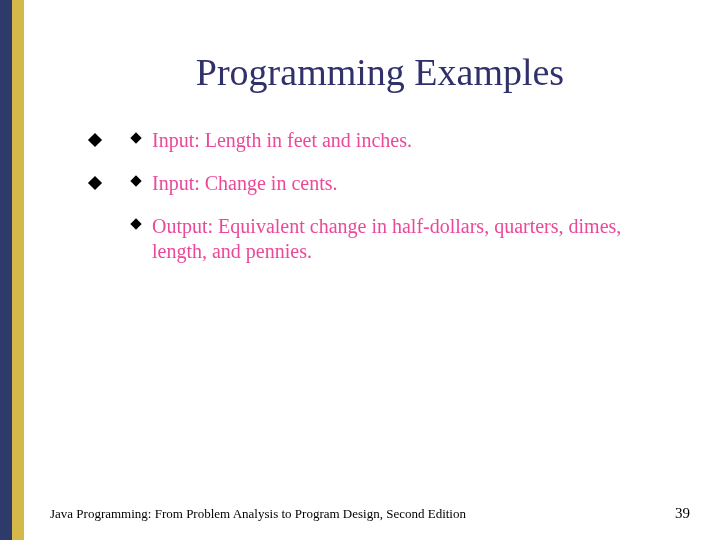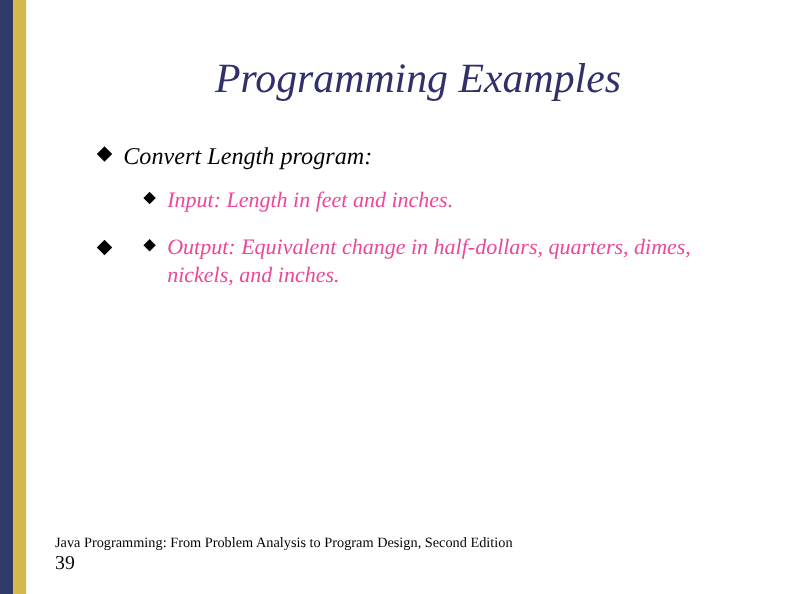--- a/index.html
+++ b/index.html
@@ -23,21 +23,20 @@
   .stripe.gold  { width: 12px; background: #d4b84a; }
   .stripe.white { width: 16px; background: #ffffff; }
 
   .slide {
     position: absolute;
     left: 40px;
     top: 0;
     width: 680px;
     height: 420px;
     padding: 50px 50px 0 50px;
-    font-style: italic;
   }
 
   .title {
     font-size: 38px;
     color: #30306a;
     text-align: center;
     margin-bottom: 34px;
     font-weight: normal;
   }
 
@@ -84,47 +83,46 @@
   .footer {
     position: absolute;
     left: 50px;
     bottom: 18px;
     width: 640px;
     display: flex;
     justify-content: space-between;
     align-items: baseline;
     font-size: 13px;
     color: #000;
-    flex-direction: column;
   }
-  .page-num { font-size: 18px; }
+  .page-num { font-size: 15px; }
 </style>
 </head>
 <body>
 
 <div class="side-stripes">
   <div class="stripe navy"></div>
   <div class="stripe gold"></div>
   <div class="stripe white"></div>
 </div>
 
 <div class="slide">
 
   <h1 class="title">Programming Examples</h1>
 
   <ul class="bullets">
     <li class="b1">
-      <span>Convert Length program:</span>
       <ul class="sub">
         <li class="b2">Input: Length in feet and inches.</li>
       </ul>
     </li>
     <li class="b1">
       <ul class="sub">
-        <li class="b2">Output: Equivalent change in half-dollars, quarters, dimes, nickels, and inches.</li>
+        <li class="b2">Input: Change in cents.</li>
+        <li class="b2">Output: Equivalent change in half-dollars, quarters, dimes, length, and pennies.</li>
       </ul>
     </li>
   </ul>
 
 </div>
 
 <div class="footer">
   <span>Java Programming: From Problem Analysis to Program Design, Second Edition</span>
   <span class="page-num">39</span>
 </div>

